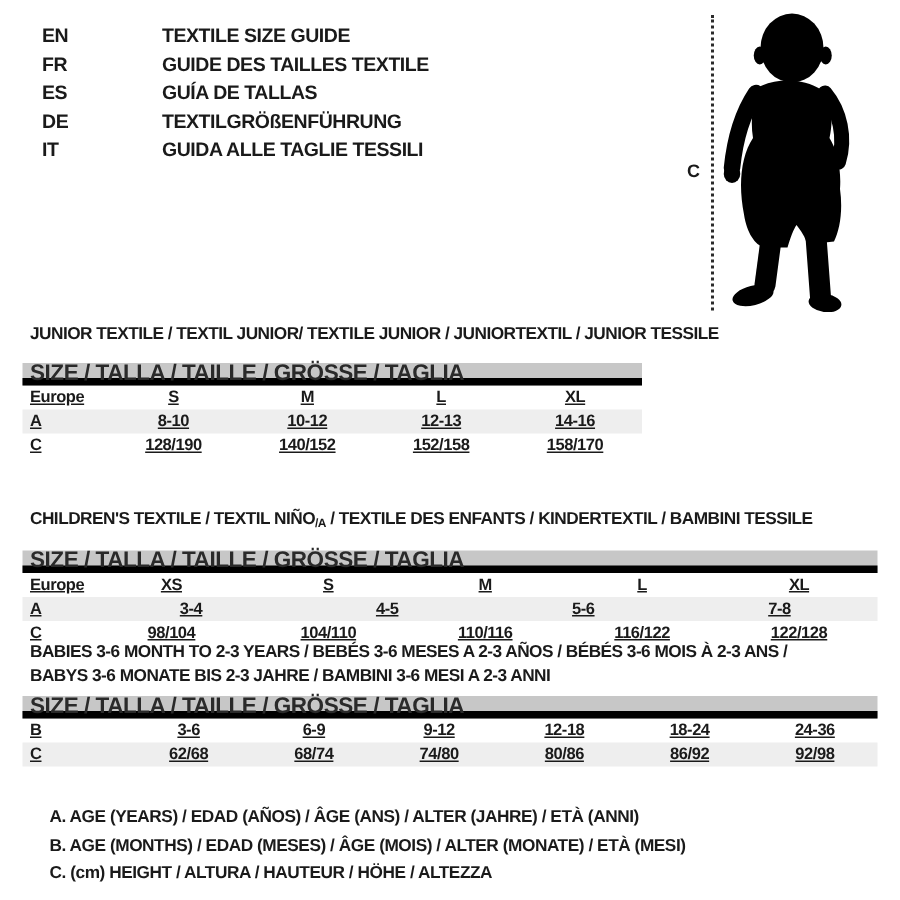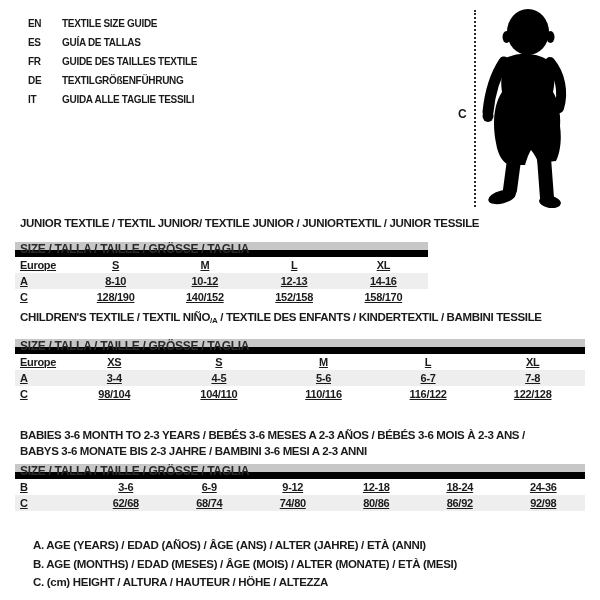--- a/index.html
+++ b/index.html
@@ -8,43 +8,43 @@
     position:relative;
     font-family:"Liberation Sans","DejaVu Sans",sans-serif;
     color:#1a1a1a;
     font-weight:bold;
     letter-spacing:-0.3px;
     overflow:hidden;
   }
 
   
   .lang-list { position:absolute; top:14px; left:28px; }
-  .lang-row  { display:flex; font-size:10px; line-height:19px; }
+  .lang-row  { display:flex; font-size:13px; line-height:19px;gap:46px; }
   .lang-code { width:34px; }
 
   
   .measure-line {
     position:absolute; left:474px; top:10px; height:197px; width:0;
     border-left:2px dotted #2b2b2b;
   }
   .height-marker { position:absolute; left:458px; top:107px; font-size:12px; }
   .baby-svg { position:absolute; left:480px; top:8px; width:90px; height:200px; }
 
   
   .tbl { position:absolute; left:15px; }
   .tbl-title { font-size:11.5px; line-height:12px; padding-left:5px; letter-spacing:-0.35px; white-space:nowrap; }
   .tbl-title .sub { font-size:8px; vertical-align:-2px; }
   .t3-title { line-height:16px; }
   .size-bar {
-    background:#c7c7c7; height:15px; font-size:12px; line-height:14px;
-    padding-left:5px; border-bottom:7px solid #000000; color:#2a2a2a;
+    background:#c7c7c7; height:15px; font-size:15px; line-height:14px;
+    padding-left:5px; border-bottom:5px solid #000000; color:#2a2a2a;
   }
   .t1 { top:217px; width:413px; }
   .t1 .size-bar { margin-top:13px; }
-  .t2 { top:311px; width:570px; }
+  .t2 { top:340px; width:570px; }
   .t2 .size-bar { margin-top:12px; }
   .t3 { top:427px; width:570px; }
   .t3 .size-bar { margin-top:5px; }
   .trow { display:flex; height:16px; font-size:11px; line-height:16px;text-decoration:underline; }
   .trow.alt { background:#eeeeee; }
   .trow .c0 { padding-left:5px; }
   .t1 .c0 { width:56px; }
   .t2 .c0 { width:47px; }
   .t3 .c0 { width:69px; }
   .trow .cd { flex:1; text-align:center; }
@@ -55,26 +55,26 @@
 </style>
 </head>
 <body>
 
 <div class="lang-list">
   <div class="lang-row">
     <span class="lang-code">EN</span>
     <span>TEXTILE SIZE GUIDE</span>
   </div>
   <div class="lang-row">
+    <span class="lang-code">FR</span>
+    <span>GUIDE DES TAILLES TEXTILE</span>
+  </div>
+  <div class="lang-row">
     <span class="lang-code">ES</span>
     <span>GUÍA DE TALLAS</span>
-  </div>
-  <div class="lang-row">
-    <span class="lang-code">FR</span>
-    <span>GUIDE DES TAILLES TEXTILE</span>
   </div>
   <div class="lang-row">
     <span class="lang-code">DE</span>
     <span>TEXTILGRÖßENFÜHRUNG</span>
   </div>
   <div class="lang-row">
     <span class="lang-code">IT</span>
     <span>GUIDA ALLE TAGLIE TESSILI</span>
   </div>
 </div>
@@ -146,21 +146,20 @@
     <span class="cd">S</span>
     <span class="cd">M</span>
     <span class="cd">L</span>
     <span class="cd">XL</span>
   </div>
   <div class="trow alt">
     <span class="c0">A</span>
     <span class="cd">3-4</span>
     <span class="cd">4-5</span>
     <span class="cd">5-6</span>
-    <span class="cd">6-7</span>
     <span class="cd">7-8</span>
   </div>
   <div class="trow">
     <span class="c0">C</span>
     <span class="cd">98/104</span>
     <span class="cd">104/110</span>
     <span class="cd">110/116</span>
     <span class="cd">116/122</span>
     <span class="cd">122/128</span>
   </div>

